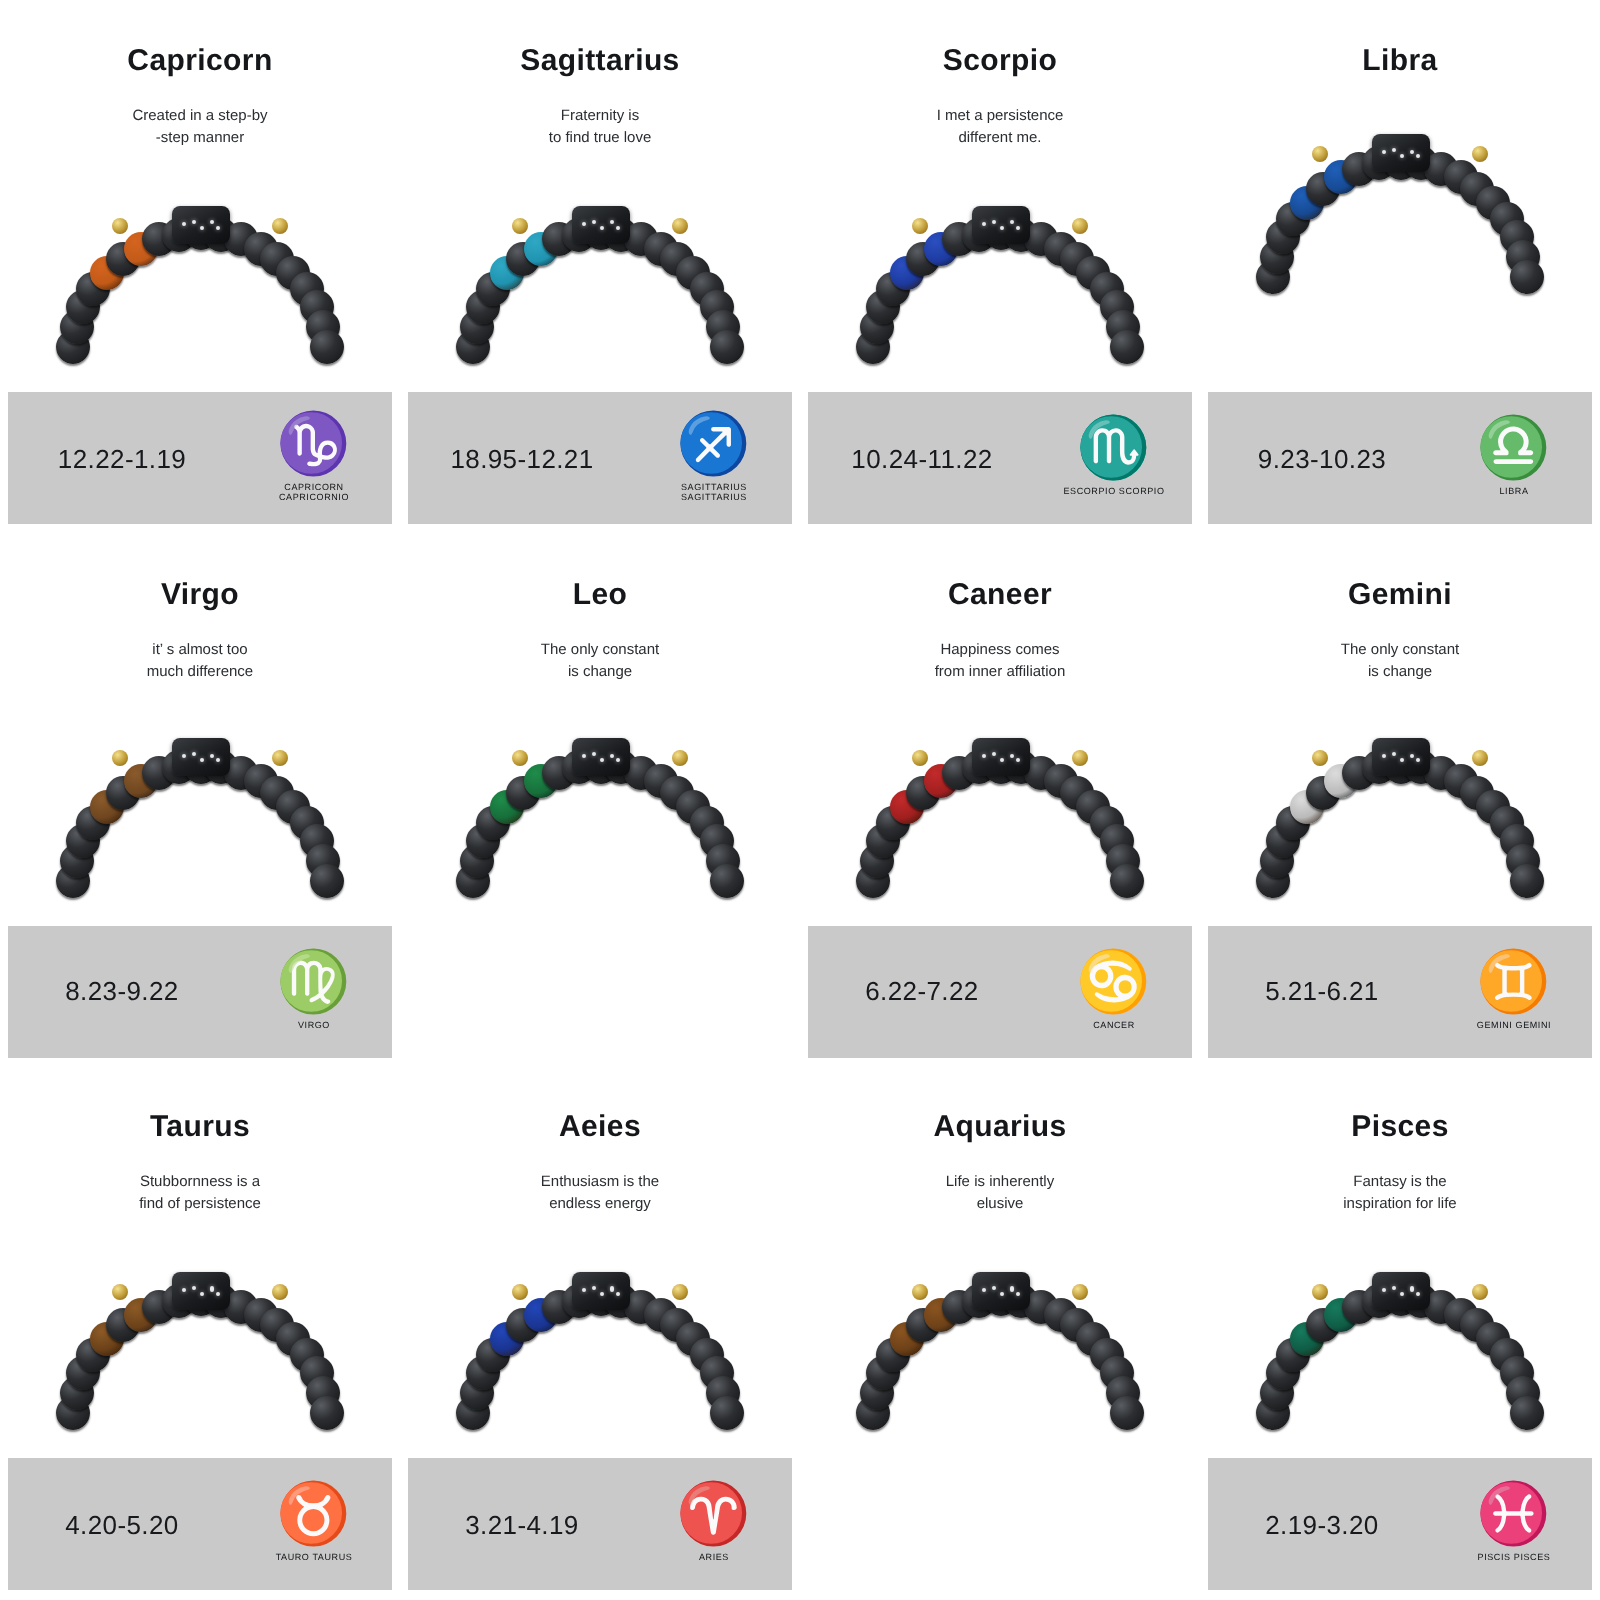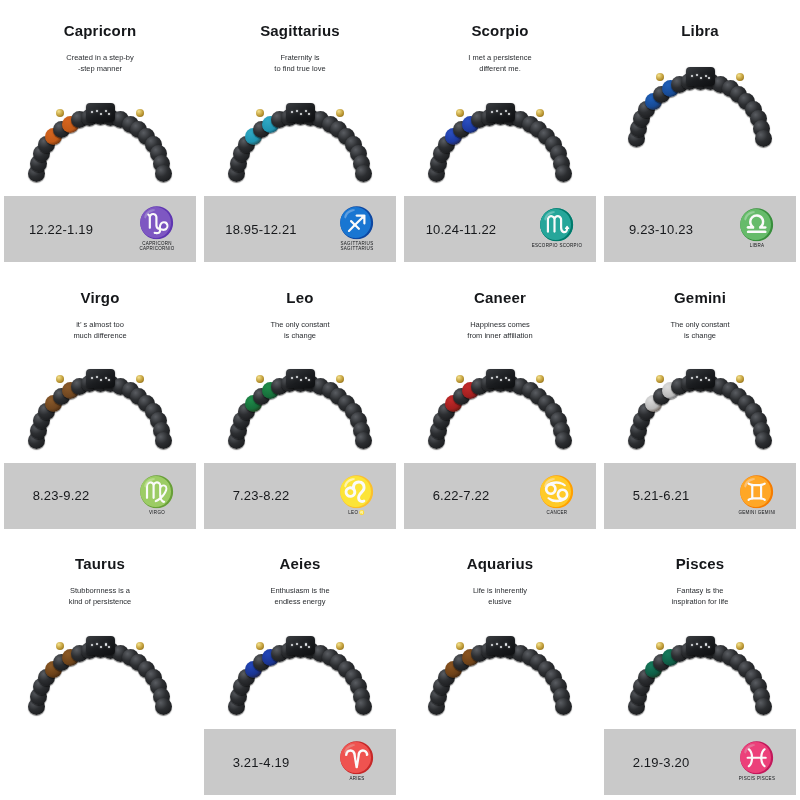--- a/index.html
+++ b/index.html
@@ -392,27 +392,20 @@
              <div class="dots">
                <i style="left:0px;top:1px"></i>
                 <i style="left:5px;top:0px"></i>
                <i style="left:9px;top:3px"></i>
                 <i style="left:14px;top:0.5px"></i>
                <i style="left:17px;top:3px"></i>
              </div>
            </div>
       </div>
     </div>
-    <div class="band">
-      <div class="dates">7.23-8.22</div>
-      <div class="emblem">
-        <div class="glyph">♌</div>
-        <div class="emname"><span>LEO   ♌</span></div>
-      </div>
-    </div>
   </div>
       <div class="cell row2">
     <div class="title">Caneer</div>
     <div class="slogan"><span>Happiness comes</span><br><span>from inner affiliation</span></div>
     <div class="bracelet">
       <div class="beadring">
         <div class="bead" style="left:17.9px;top:80.8px;"></div>
             <div class="bead" style="left:19.8px;top:70.6px;"></div>
             <div class="bead" style="left:23.3px;top:60.8px;"></div>
             <div class="bead" style="left:28.4px;top:51.7px;"></div>
@@ -492,21 +485,21 @@
     <div class="band">
       <div class="dates">5.21-6.21</div>
       <div class="emblem">
         <div class="glyph">♊</div>
         <div class="emname"><span>GEMINI  GEMINI</span></div>
       </div>
     </div>
   </div>
       <div class="cell row3">
     <div class="title">Taurus</div>
-    <div class="slogan"><span>Stubbornness is a</span><br><span>kind of persistence</span></div>
+    <div class="slogan"><span>Stubbornness is a</span><br><span>find of persistence</span></div>
     <div class="bracelet">
       <div class="beadring">
         <div class="bead" style="left:17.9px;top:80.8px;"></div>
             <div class="bead" style="left:19.8px;top:70.6px;"></div>
             <div class="bead" style="left:23.3px;top:60.8px;"></div>
             <div class="bead" style="left:28.4px;top:51.7px;"></div>
             <div class="bead" style="left:34.9px;top:43.6px;background:radial-gradient(circle at 33% 28%, #8c5a26 0%, #6b4119 55%, #2a1606 100%);"></div>
             <div class="bead" style="left:42.7px;top:36.6px;"></div>
             <div class="bead" style="left:51.5px;top:31.0px;background:radial-gradient(circle at 33% 28%, #8c5a26 0%, #6b4119 60%, #10131a 100%);"></div>
             <div class="bead" style="left:61.0px;top:26.9px;"></div>
@@ -525,20 +518,27 @@
             <div class="goldbead" style="left:46px;top:24px;"></div>
             <div class="charm" style="left:76px;top:18px;">
              <div class="dots">
                <i style="left:0px;top:1px"></i>
                 <i style="left:5px;top:0px"></i>
                <i style="left:9px;top:3px"></i>
                 <i style="left:14px;top:0.5px"></i>
                <i style="left:17px;top:3px"></i>
              </div>
            </div>
+      </div>
+    </div>
+    <div class="band">
+      <div class="dates">4.20-5.20</div>
+      <div class="emblem">
+        <div class="glyph">♉</div>
+        <div class="emname"><span>TAURO  TAURUS</span></div>
       </div>
     </div>
   </div>
       <div class="cell row3">
     <div class="title">Aeies</div>
     <div class="slogan"><span>Enthusiasm is the</span><br><span>endless energy</span></div>
     <div class="bracelet">
       <div class="beadring">
         <div class="bead" style="left:17.9px;top:80.8px;"></div>
             <div class="bead" style="left:19.8px;top:70.6px;"></div>

